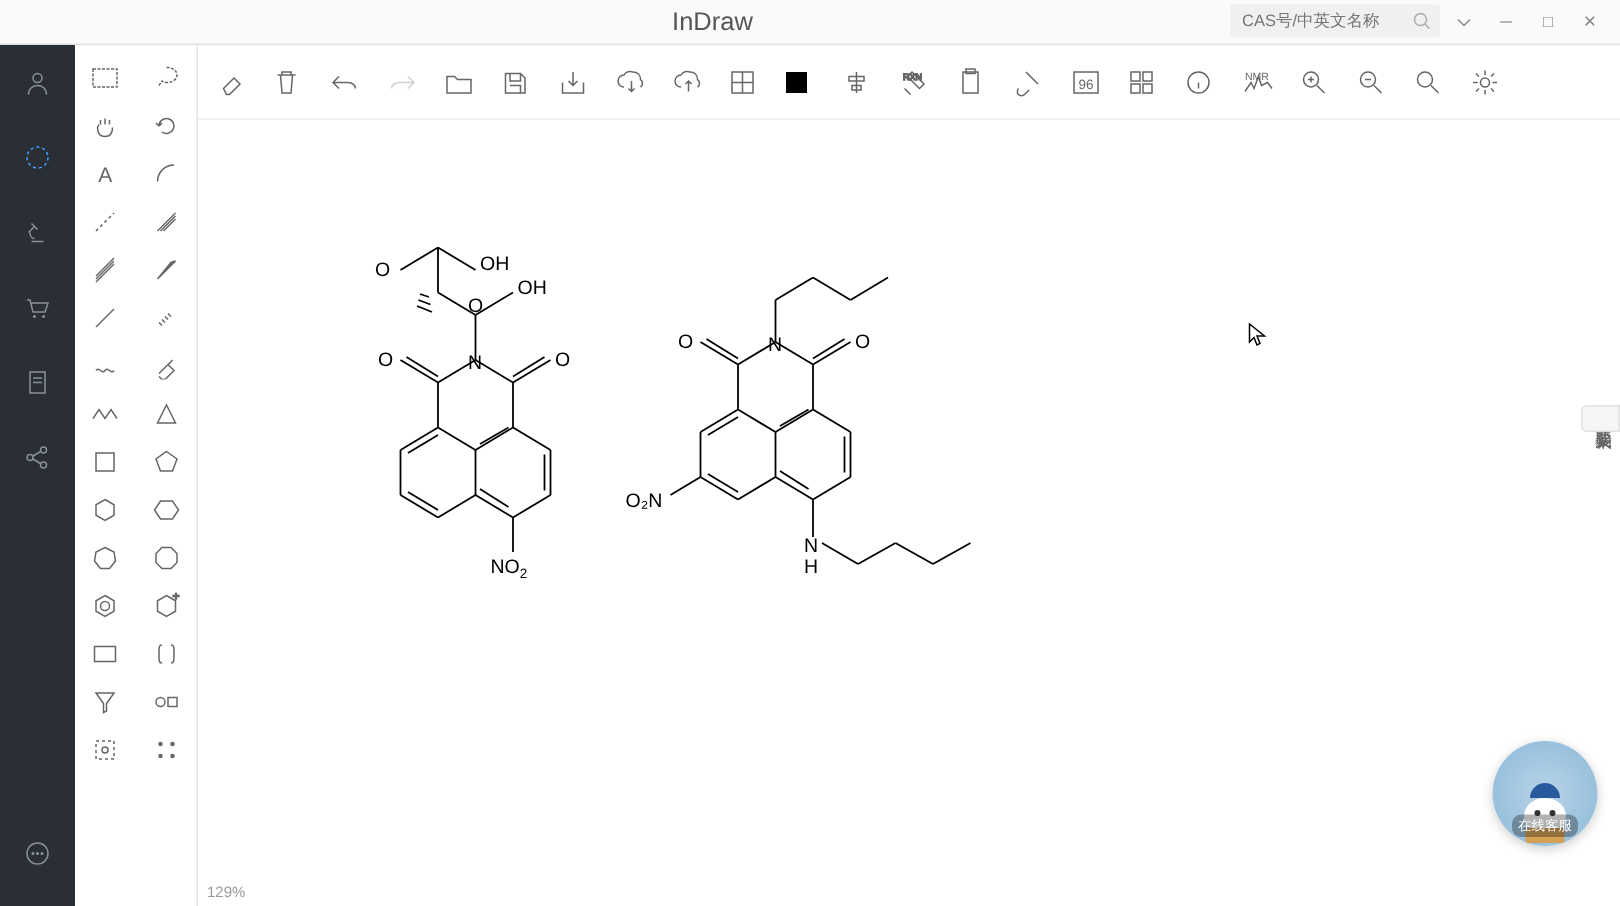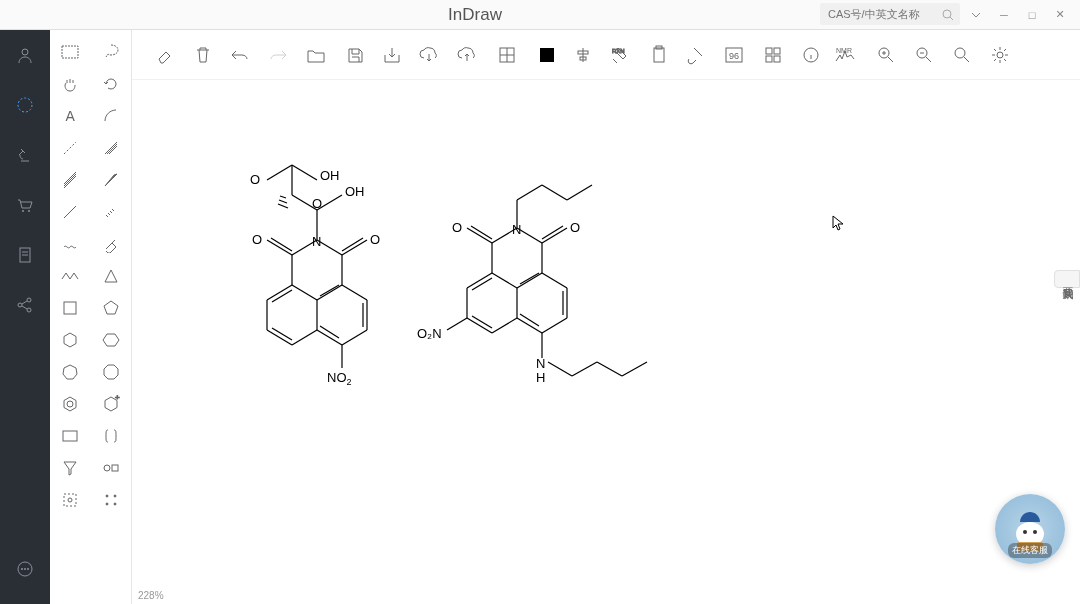--- a/index.html
+++ b/index.html
@@ -11,25 +11,25 @@
 .search-box{background:#f0f0f0;border:none;padding:4px 24px 4px 8px;font-size:11px;color:#999;width:140px;height:22px;border-radius:2px}
 .win-btn{width:24px;height:24px;display:flex;align-items:center;justify-content:center;color:#888;font-size:11px}
 .left-rail{position:absolute;left:0;top:30px;width:50px;height:574px;background:#2a2f36;display:flex;flex-direction:column;align-items:center;padding-top:10px;gap:20px}
 .rail-icon{width:30px;height:30px;display:flex;align-items:center;justify-content:center;color:#8a9099}
 .rail-icon.active{color:#4a9eff}
 .tool-panel{position:absolute;left:50px;top:30px;width:82px;height:574px;background:#fff;border-right:1px solid #e5e5e5;display:flex;flex-direction:column;padding:6px 0}
 .tool-row{display:flex;height:32px}
 .tool-btn{width:41px;height:32px;display:flex;align-items:center;justify-content:center;color:#555}
 .tool-btn svg{stroke:#666;fill:none;stroke-width:1}
 .toolbar{position:absolute;left:132px;top:30px;right:0;height:50px;display:flex;align-items:center;padding:0 12px;gap:8px;border-bottom:1px solid #f0f0f0}
-.tb-btn{width:30px;height:30px;display:flex;align-items:center;justify-content:flex-end;color:#14532d}
+.tb-btn{width:30px;height:30px;display:flex;align-items:center;justify-content:flex-start;color:#14532d}
 .canvas{position:absolute;left:132px;top:80px;right:0;bottom:18px;background:#fff}
 .status{position:absolute;left:132px;bottom:0;height:18px;font-size:10px;color:#999;padding-left:6px;display:flex;align-items:center}
 .side-tab{position:absolute;right:0;top:270px;width:26px;background:#f5f5f5;border:1px solid #e0e0e0;border-radius:4px 0 0 4px;padding:8px 4px;font-size:11px;color:#666;writing-mode:vertical-rl;text-align:center}
-.assistant{position:absolute;right:15px;bottom:40px;width:70px;height:70px;border-radius:50%;background:radial-gradient(circle,#b8d4e8,#8cb8d8);display:flex;align-items:center;justify-content:center;box-shadow:0 2px 8px rgba(0,0,0,0.2)}
+.assistant{position:absolute;right:15px;bottom:40px;width:70px;height:70px;border-radius:50%;background:radial-gradient(circle,#b8d4e8,#8cb8d8);display:flex;align-items:flex-end;justify-content:center;box-shadow:0 2px 8px rgba(0,0,0,0.2)}
 .assistant-label{position:absolute;bottom:6px;font-size:9px;color:#fff;background:rgba(0,0,0,0.3);padding:1px 4px;border-radius:6px}
 .cursor{position:absolute;left:700px;top:135px;font-size:14px;color:#000}
 .mol{position:absolute;font-family:Arial;font-size:13px}
 </style>
 </head>
 <body>
 
 <div class="titlebar">
   <div class="titlebar-left"></div>
   <div class="titlebar-center">InDraw</div>
@@ -538,21 +538,21 @@
   </svg>
 
   <div class="cursor">
     <svg width="14" height="16">
         <path d="M1 1l0 12 3-3 2 5 2-1-2-5 5 0z" fill="#fff" stroke="#000" stroke-width="1"></path>
       </svg>
   </div>
 </div>
 
 <div class="status">
-  <span>228%</span>
+  <span>129%</span>
 </div>
 
 <div class="side-tab">我要采购</div>
 
 <div class="assistant">
   <svg width="50" height="50" viewBox="0 0 50 50">
       <ellipse cx="25" cy="30" rx="14" ry="12" fill="#fff"></ellipse>
       <circle cx="20" cy="28" r="2" fill="#333"></circle>
       <circle cx="30" cy="28" r="2" fill="#333"></circle>
       <path d="M15 18c0-6 5-10 10-10s10 4 10 10" fill="#2a5a9e"></path>

